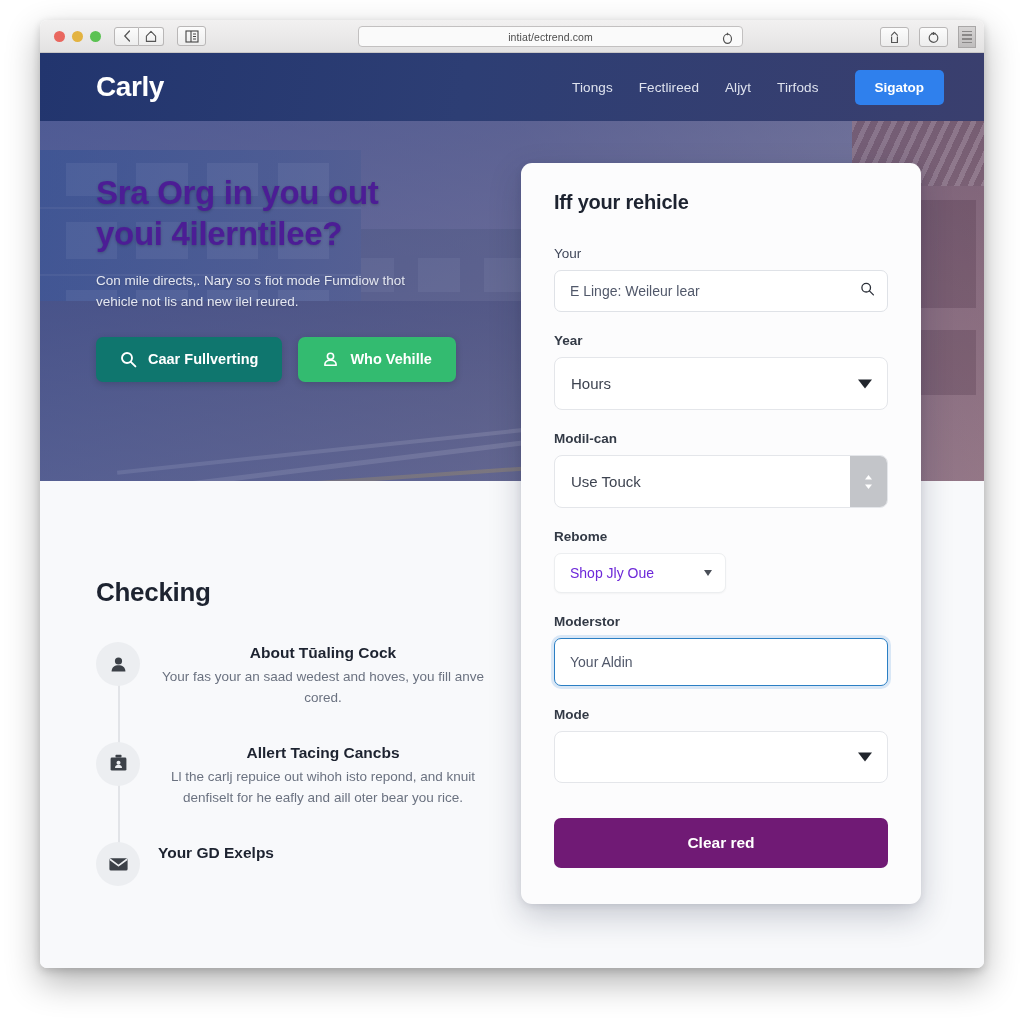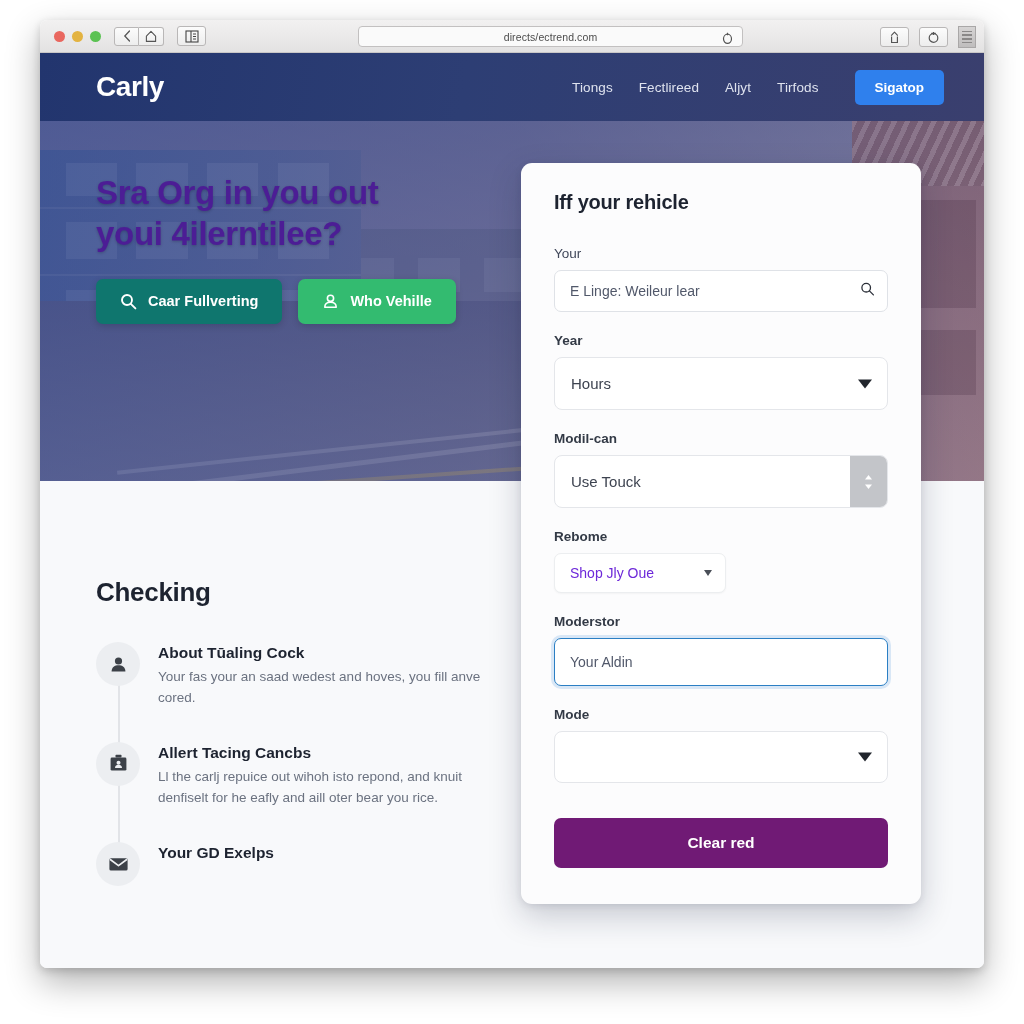--- a/index.html
+++ b/index.html
@@ -263,21 +263,21 @@
     width: 1.5px; background: #e2e4e8;
   }
   .tl-item { position: relative; display: flex; gap: 18px; margin-bottom: 33px; }
   .tl-badge {
     position: relative; z-index: 2;
     flex: 0 0 auto;
     width: 44px; height: 44px; border-radius: 50%;
     background: #eceef1;
     display: flex; align-items: center; justify-content: center;
   }
-  .tl-text { padding-top: 2px; }
+  .tl-text { padding-top: 2px; text-align: center; }
   .tl-title {
     font-size: 15.5px; font-weight: 700; color: #1d2330; margin-bottom: 5px;
   }
   .tl-body {
     font-size: 13.5px; color: #6b7280; line-height: 1.55; max-width: 330px;
   }
 
   
   .card {
     position: absolute;
@@ -420,21 +420,21 @@
       <svg width="14" height="13" viewBox="0 0 14 13">
         <rect x="1" y="1" width="12" height="11" stroke="#444" stroke-width="1.1" fill="none"></rect>
         <line x1="6" y1="1" x2="6" y2="12" stroke="#444" stroke-width="1.1"></line>
         <line x1="8" y1="4" x2="11" y2="4" stroke="#444" stroke-width="1"></line>
         <line x1="8" y1="6.5" x2="11" y2="6.5" stroke="#444" stroke-width="1"></line>
         <line x1="8" y1="9" x2="11" y2="9" stroke="#444" stroke-width="1"></line>
       </svg>
     </div>
 
     <div class="urlbar">
-      <span class="urltext">directs/ectrend.com</span>
+      <span class="urltext">intiat/ectrend.com</span>
       <span class="urlrefresh">
         <svg width="11" height="13" viewBox="0 0 11 13">
           <ellipse cx="5.5" cy="6.8" rx="4" ry="4.6" stroke="#555" stroke-width="1.2" fill="none"></ellipse>
           <line x1="5.5" y1="0.8" x2="5.5" y2="3.2" stroke="#555" stroke-width="1.2"></line>
         </svg>
       </span>
     </div>
 
     <div class="rightbtns">
       <div class="rbtn">
@@ -525,20 +525,24 @@
           <span class="band" style="top:58%;height:18%"></span>
         </div>
       </div>
       <div class="hero-overlay"></div>
 
       <div class="hero-content">
         <h1 class="hero-title">
           <span>Sra Org in you out</span><br>
           <span>youi 4ilerntilee?</span>
         </h1>
+        <p class="hero-sub">
+          <span>Con mile directs,. Nary so s fiot mode Fumdiow thot</span><br>
+          <span>vehicle not lis and new ilel reured.</span>
+        </p>
         <div class="hero-actions">
           <button class="btn primary">
             <svg width="17" height="17" viewBox="0 0 17 17">
               <circle cx="7" cy="7" r="5" stroke="#fff" stroke-width="1.9" fill="none"></circle>
               <line x1="10.8" y1="10.8" x2="15.4" y2="15.4" stroke="#fff" stroke-width="1.9" stroke-linecap="round"></line>
             </svg>
             <span>Caar Fullverting</span>
           </button>
           <button class="btn success">
             <svg width="17" height="17" viewBox="0 0 17 17">

